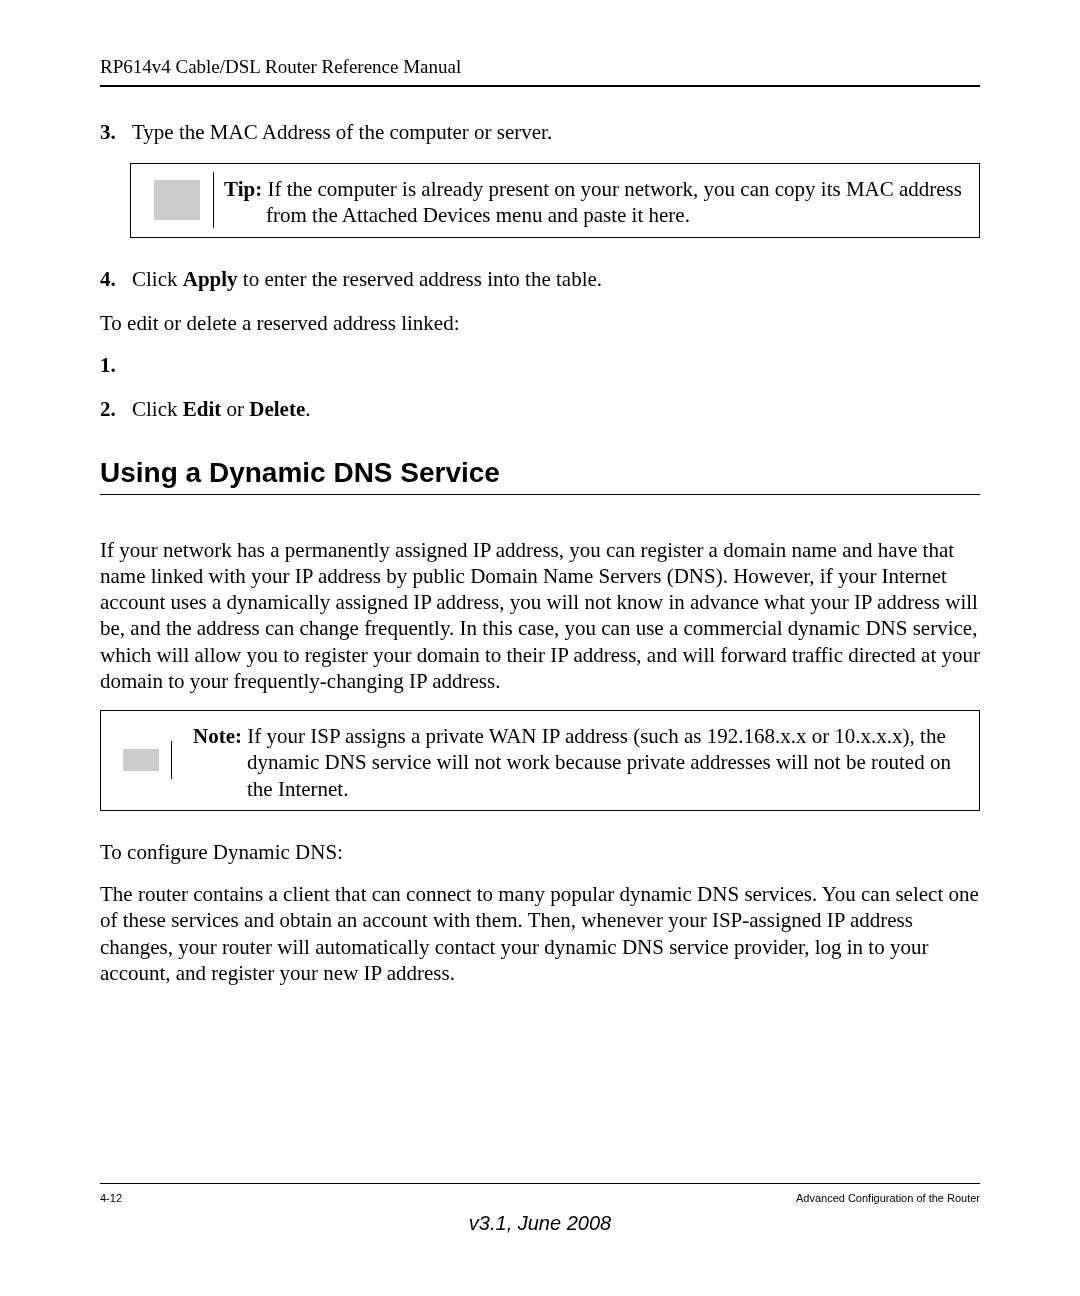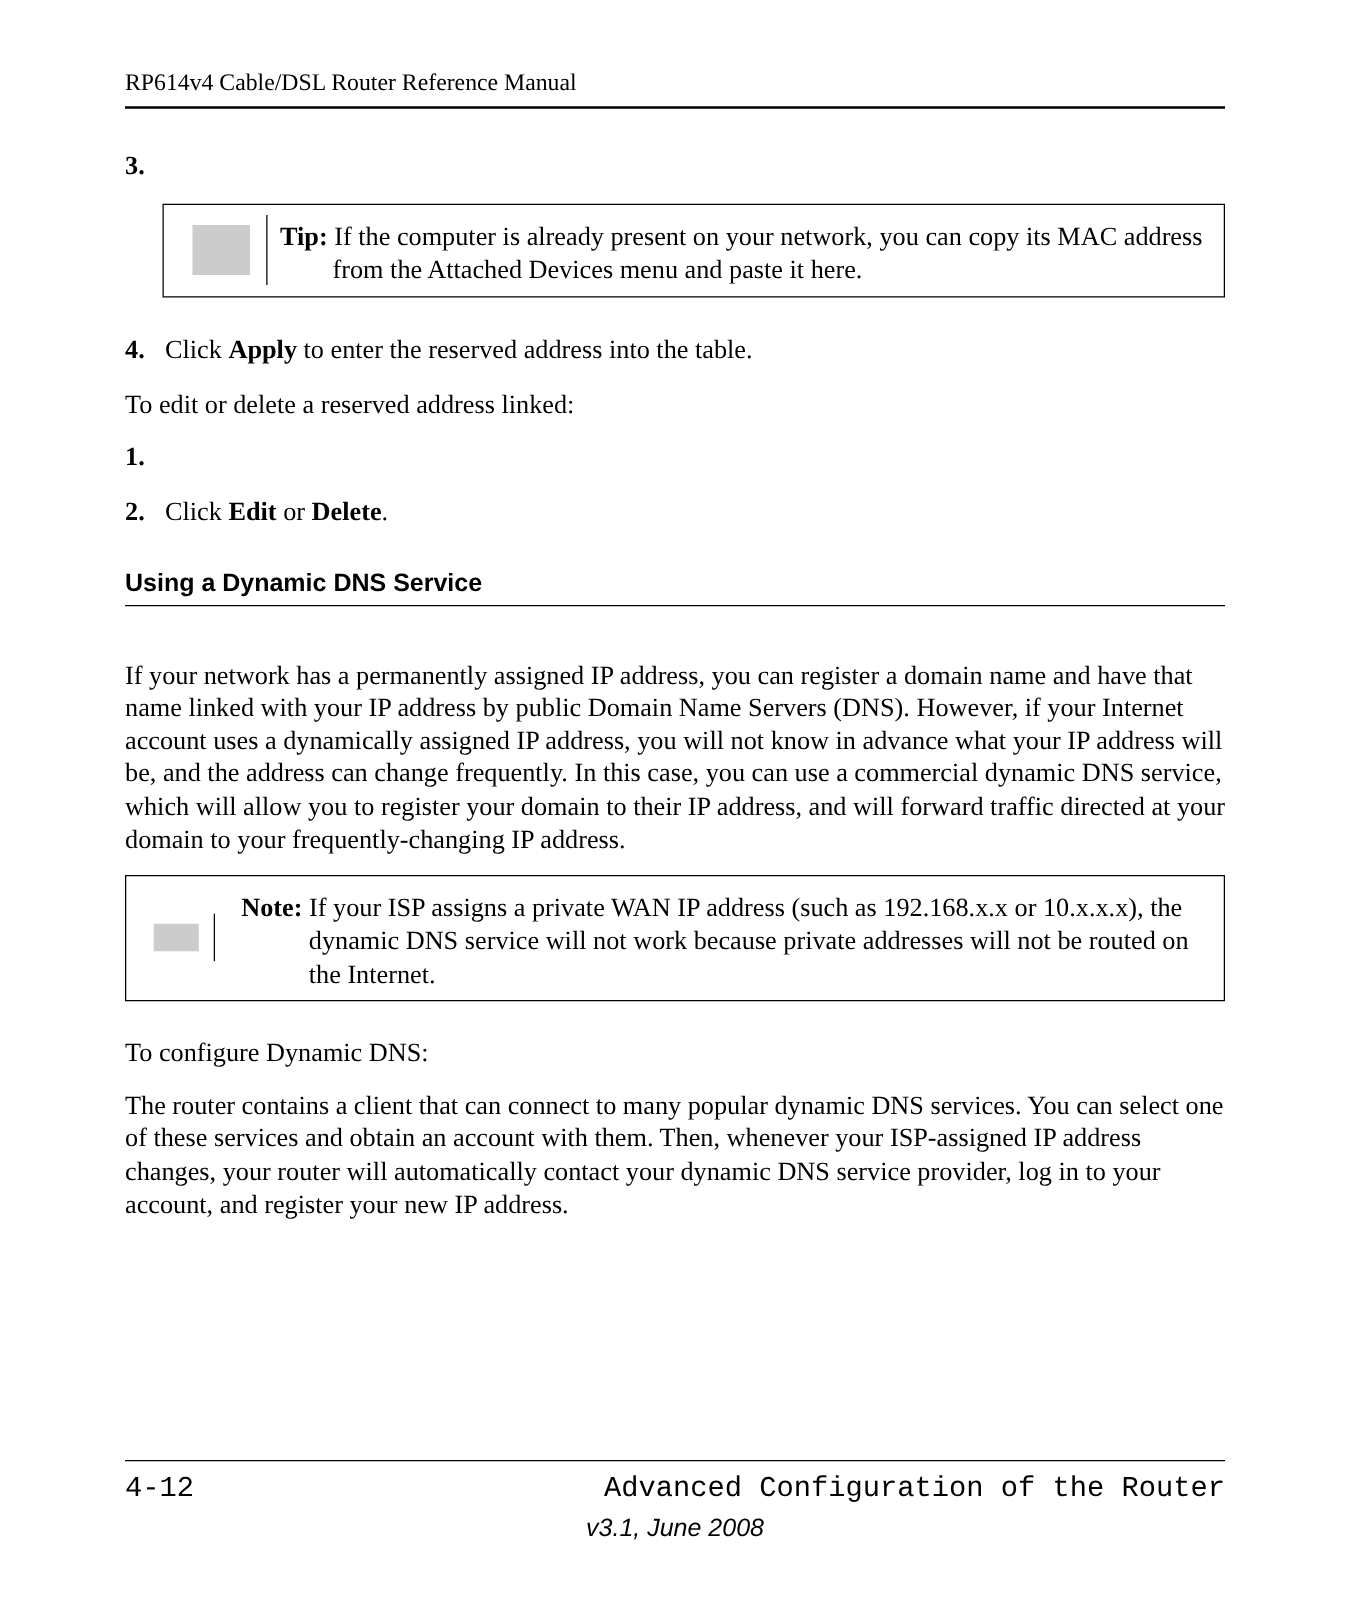--- a/index.html
+++ b/index.html
@@ -66,41 +66,41 @@
   .callout.note .callout-body .hang {
     padding-left: 54px;
     text-indent: -54px;
   }
   p.body {
     margin: 0 0 16px 0;
   }
   h2.section {
     font-family: Arial, Helvetica, sans-serif;
     font-weight: bold;
-    font-size: 20px;
+    font-size: 28px;
     margin: 32px 0 0 0;
     padding-bottom: 4px;
     border-bottom: 1px solid #000;
   }
   .section-gap {
     height: 42px;
   }
   .footer-area {
     position: absolute;
     left: 100px;
     right: 100px;
     bottom: 90px;
   }
   .footer-rule {
     border-top: 1px solid #000;
     padding-top: 8px;
     display: flex;
     justify-content: space-between;
-    font-family: Liberation Mono, monospace;
-    font-size: 23px;
+    font-family: Liberation Sans, sans-serif;
+    font-size: 11px;
   }
   .footer-center {
     position: absolute;
     left: 100px;
     right: 100px;
     bottom: 60px;
     text-align: center;
     font-style: italic;
     font-family: Arial, Helvetica, sans-serif;
     font-size: 20px;
@@ -111,20 +111,21 @@
 <body>
 
 <div class="page">
 
   <div class="running-header">
     <span>RP614v4 Cable/DSL Router Reference Manual</span>
   </div>
 
   <div class="ol-item">
     <span class="ol-num">3.</span>
+    <span>Type the MAC Address of the computer or server.</span>
   </div>
 
   <div class="callout">
     <div class="icon-col">
       <div class="icon-box"></div>
     </div>
     <div class="callout-body">
       <span class="hang">
         <span class="b">Tip:</span><span> If the computer is already present on your network, you can copy its MAC address from the Attached Devices menu and paste it here.</span>
       </span>

